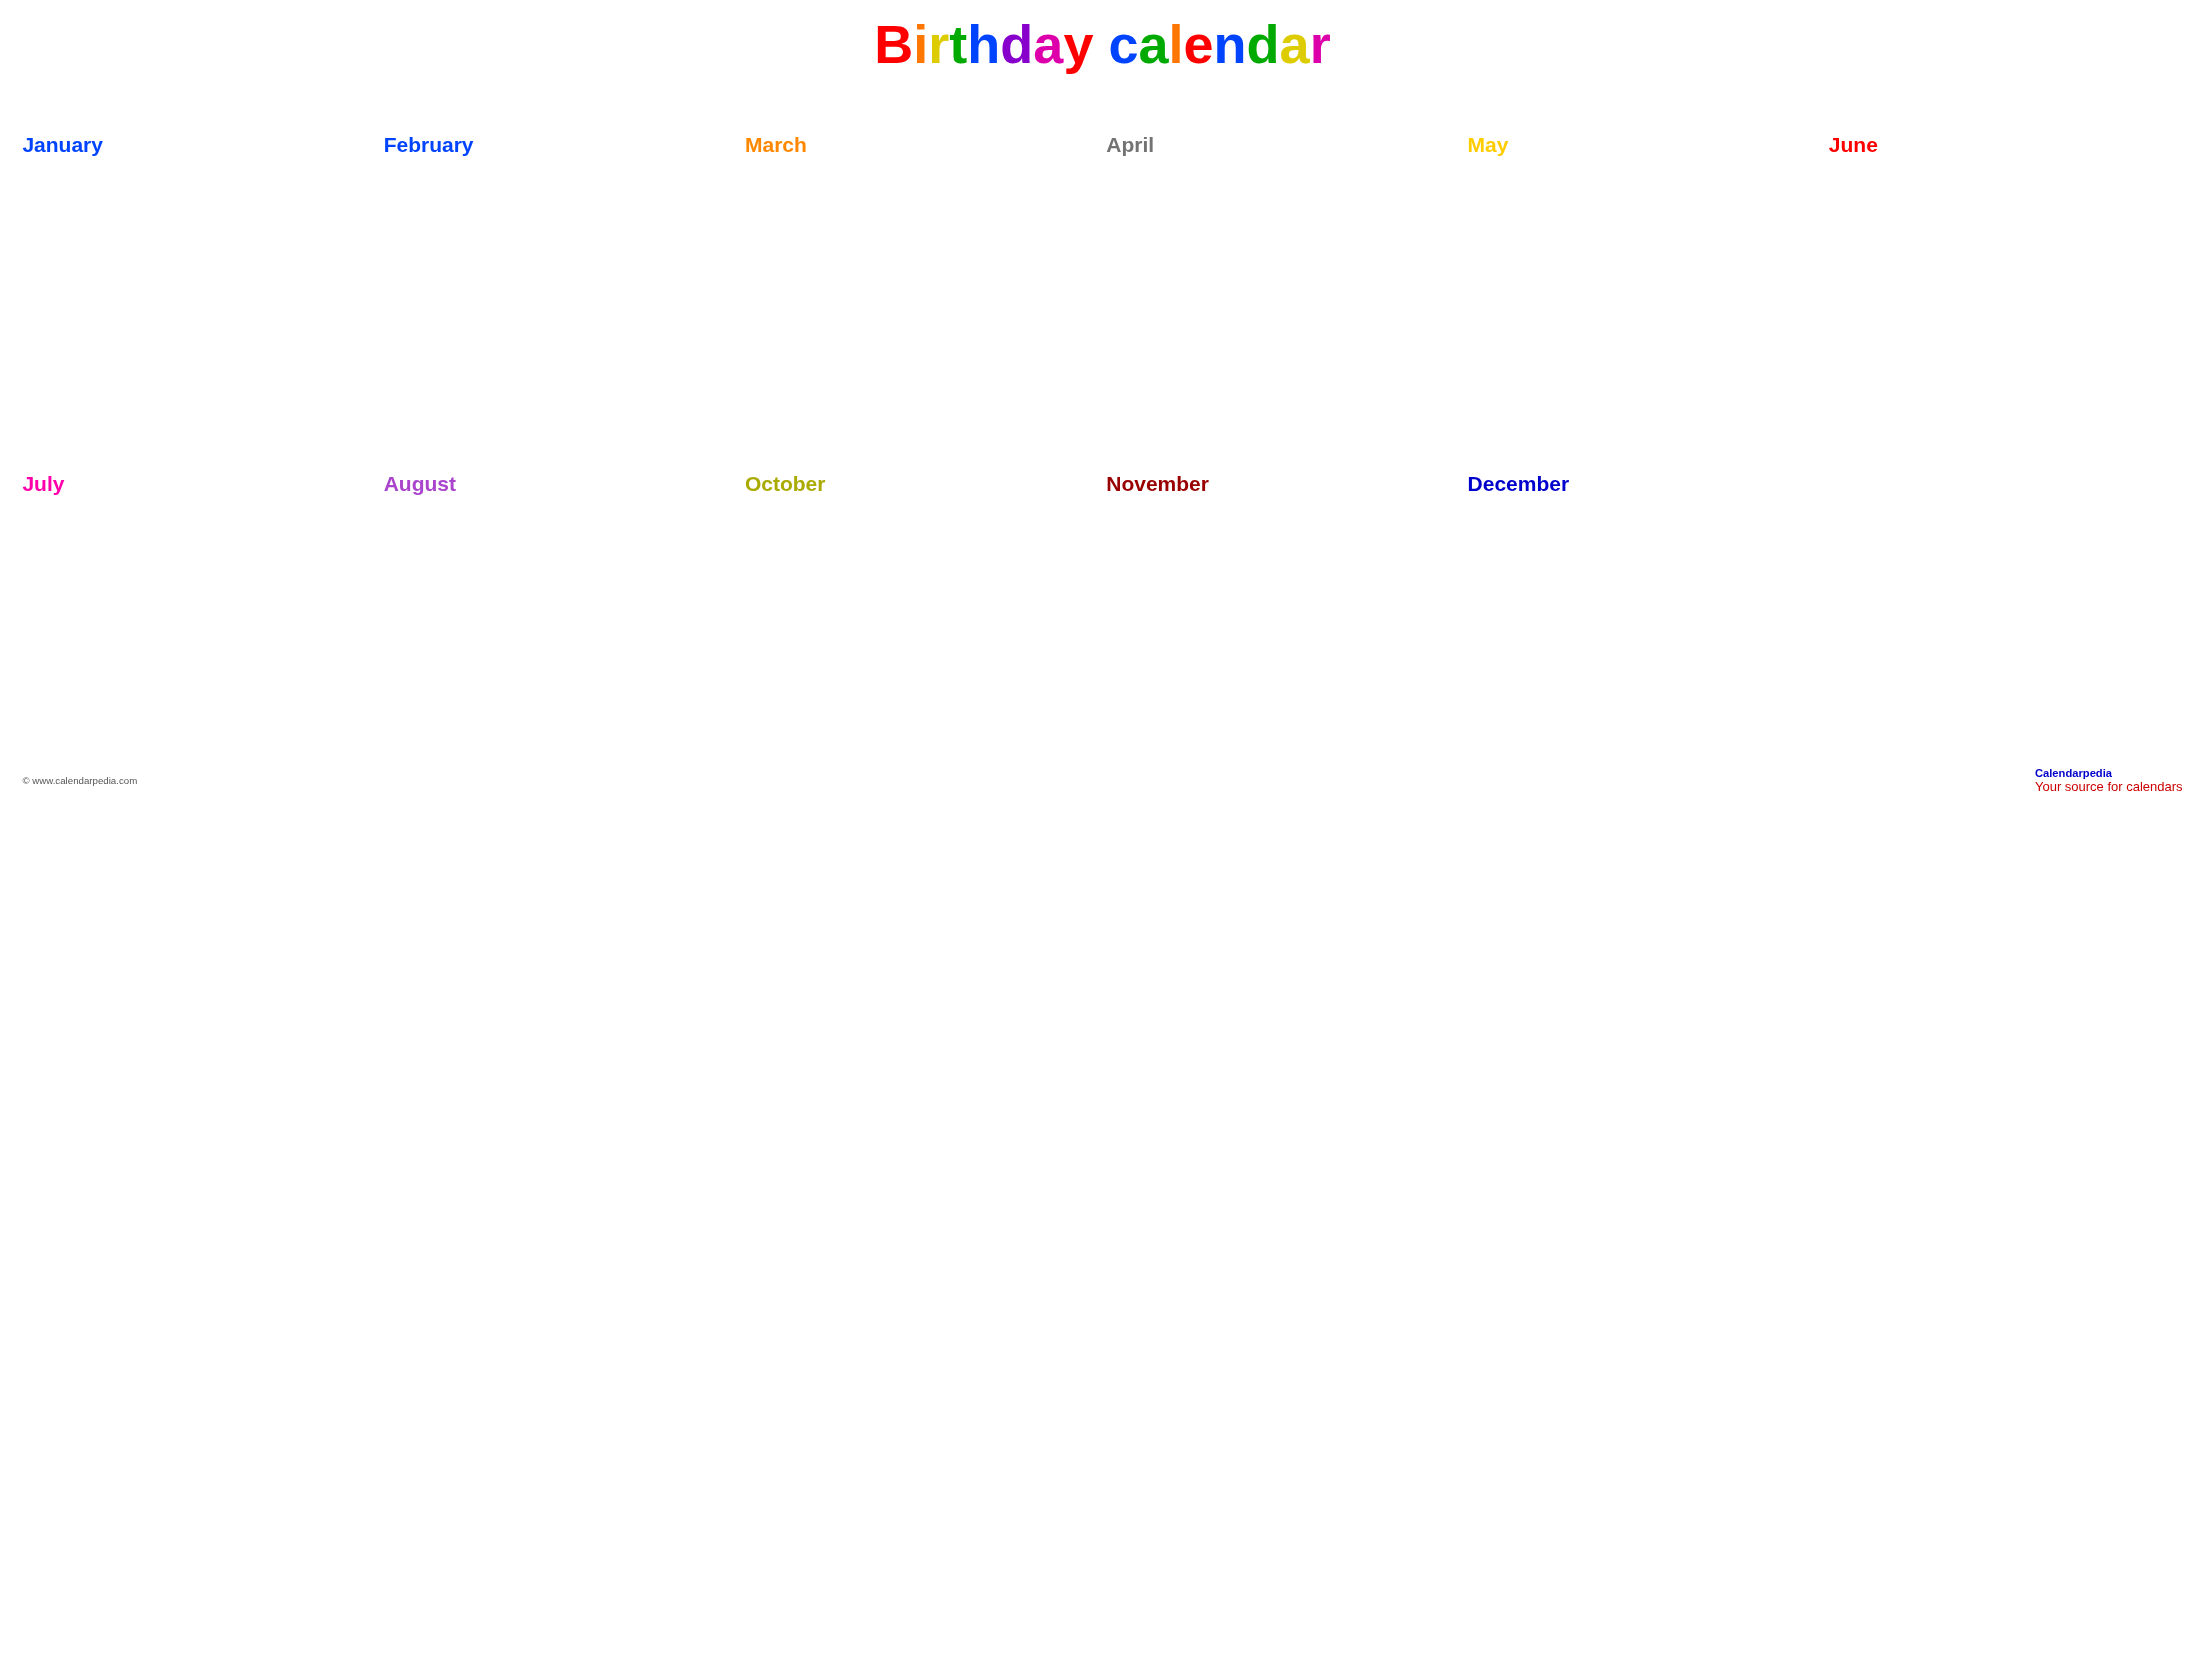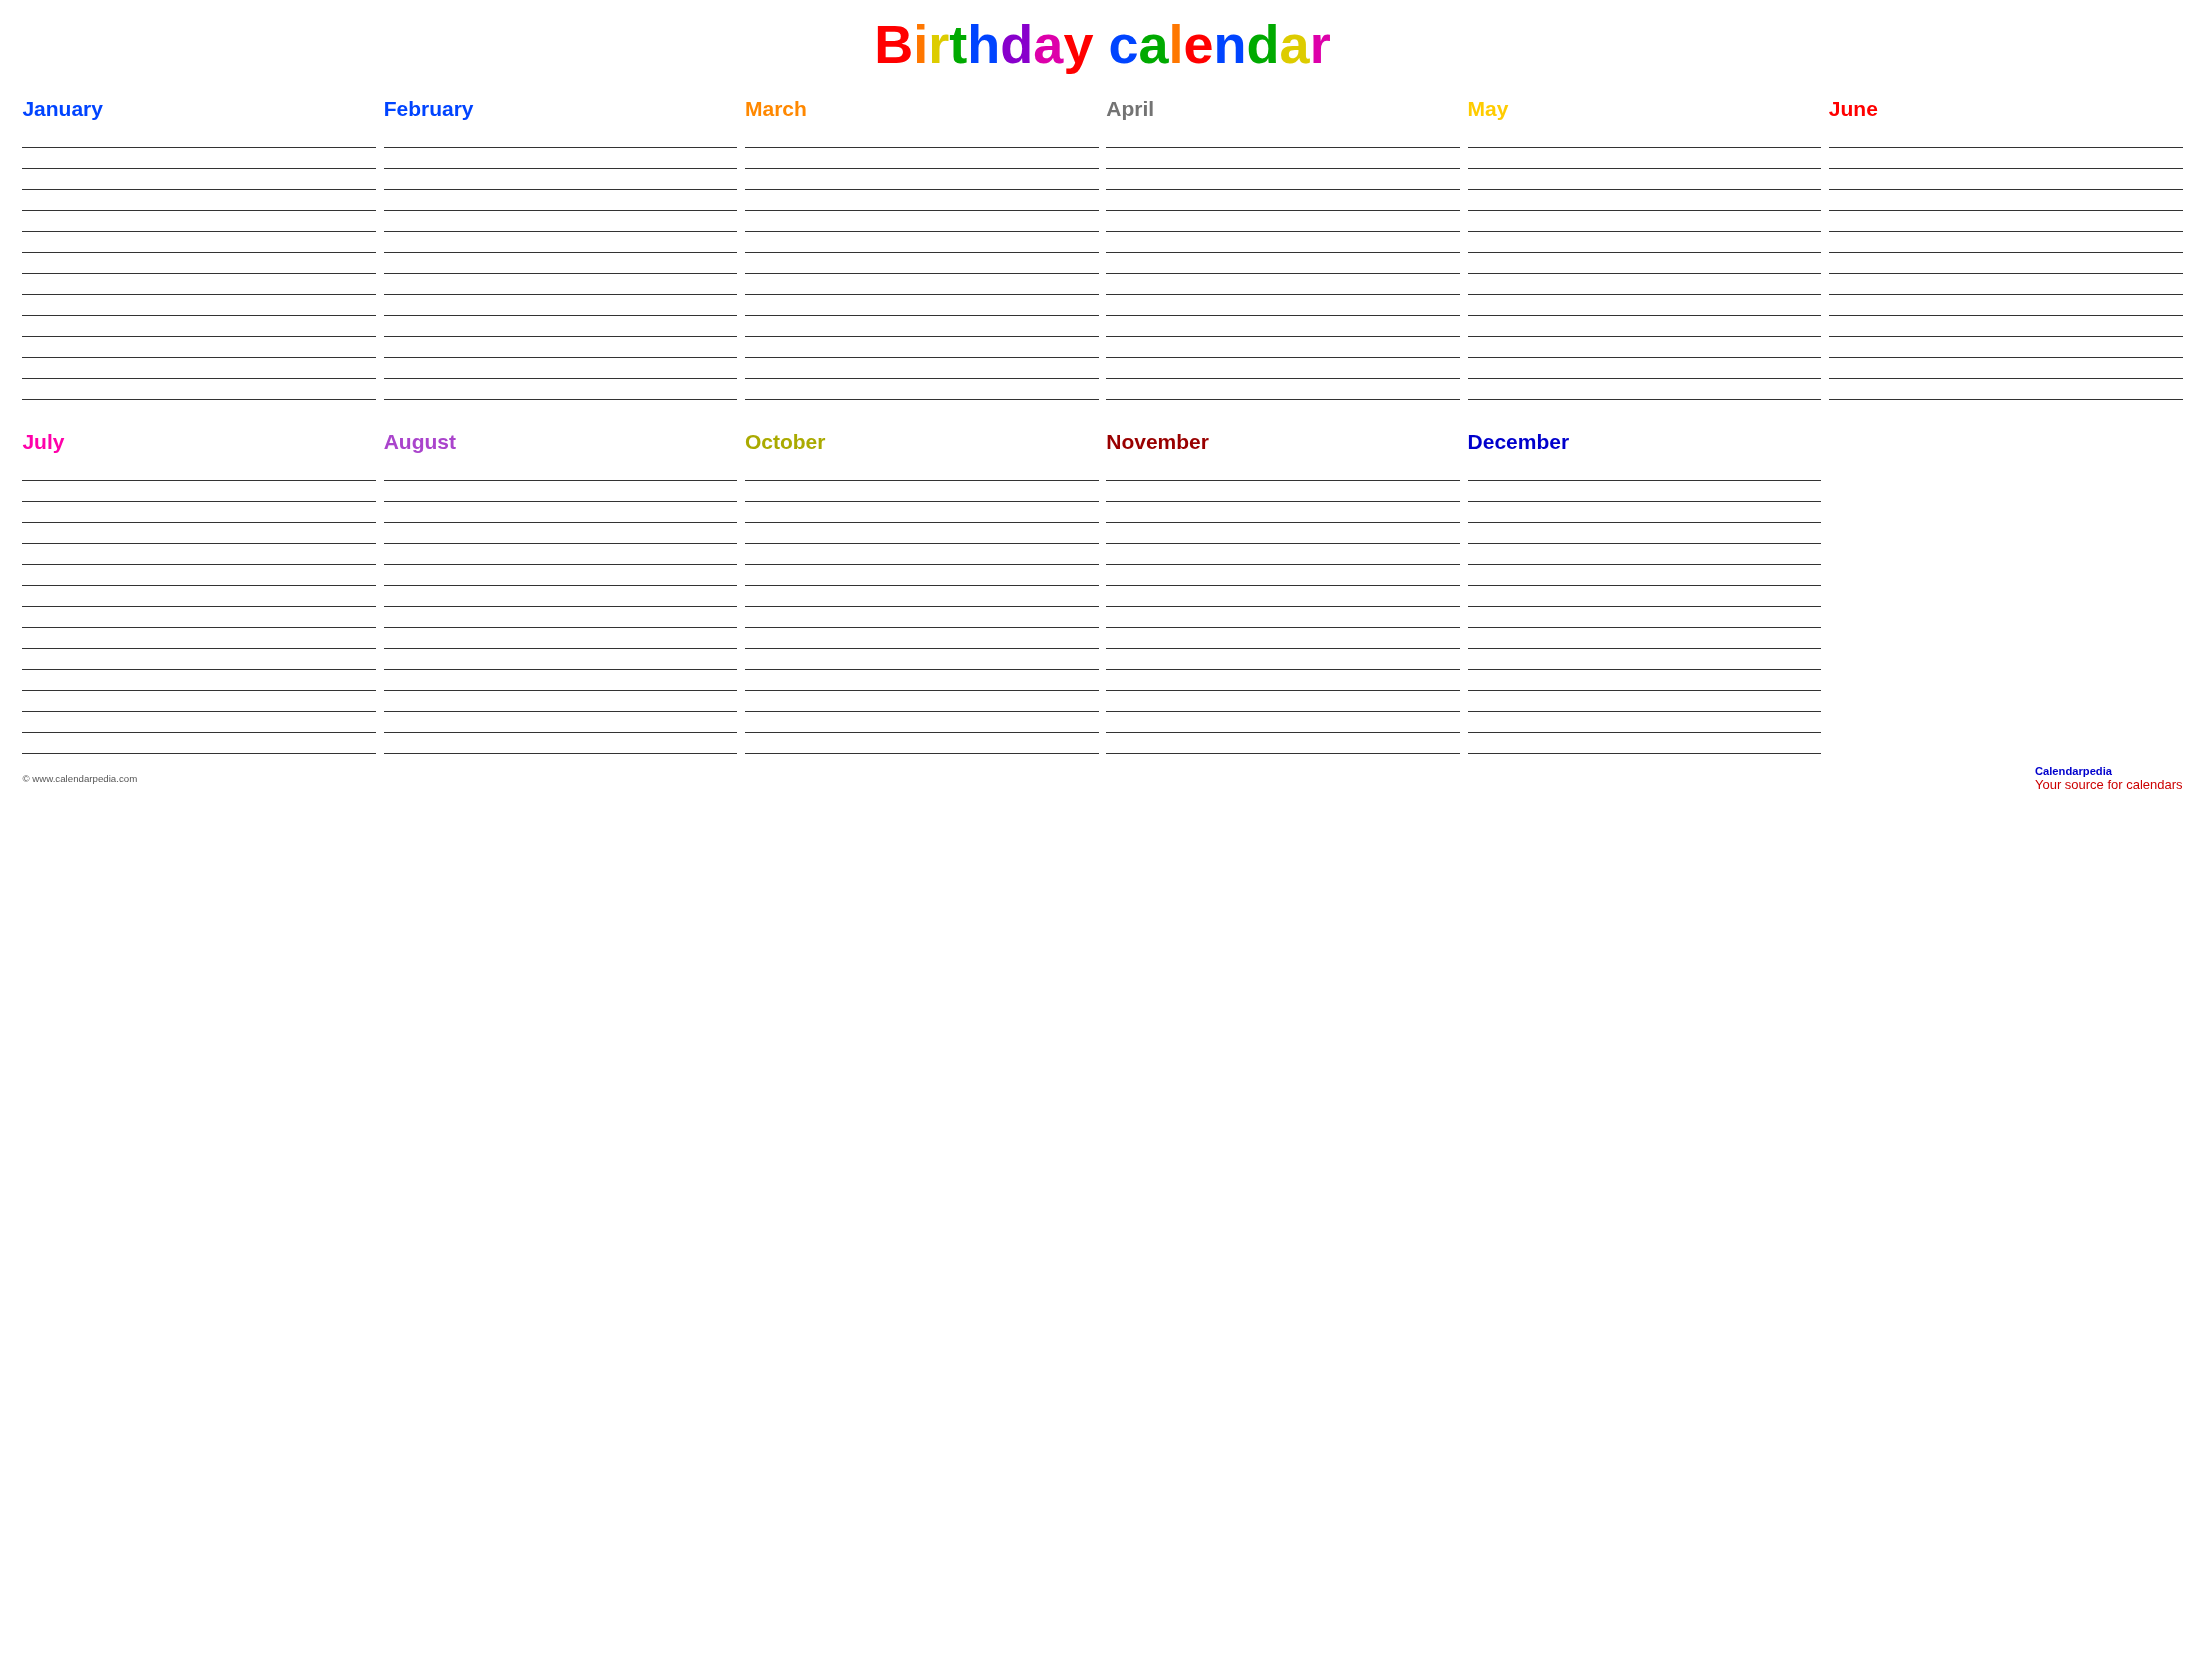--- a/index.html
+++ b/index.html
@@ -26,21 +26,22 @@
 
     .calendar-grid {
       display: grid;
       grid-template-columns: repeat(6, 1fr);
       gap: 0 7.5px;
       width: 100%;
     }
 
     .month-column {
       display: flex;
-      flex-direction: column;
+      flex-direction: row;
+      margin-top: 36px;
     }
 
     .month-name {
       font-size: 21px;
       font-weight: bold;
       margin-bottom: 6px;
     }
 
     .lines-container {
       display: flex;
@@ -51,21 +52,21 @@
     .line {
       border-bottom: 1.1px solid #333;
       height: 21px;
       width: 100%;
     }
 
     .footer {
       display: flex;
       justify-content: space-between;
       align-items: center;
-      margin-top: 11px;
+      margin-top: 1px;
       font-size: 9.7px;
       color: #555;
     }
 
     .footer-right {
       font-size: 9.7px;
       color: #555;
     }
 
     .footer-right span.brand {

